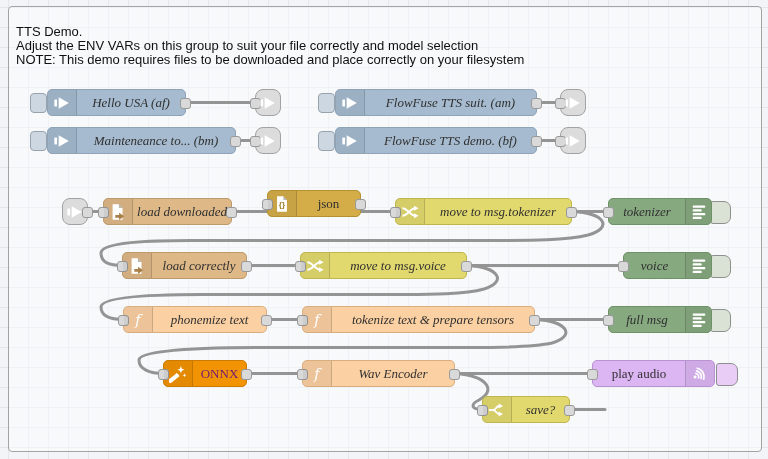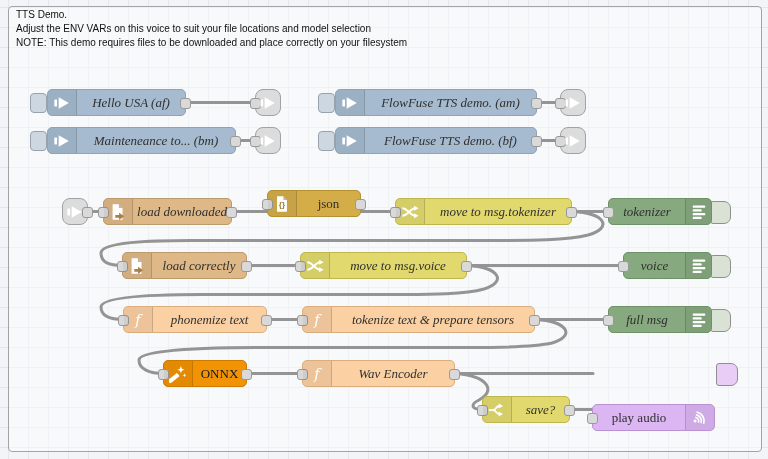--- a/index.html
+++ b/index.html
@@ -3,21 +3,21 @@
 <meta charset="utf-8">
 <style>
   html,body{margin:0;padding:0;background:#eceef2;font-family:"Liberation Sans",sans-serif;}
   #canvas{position:relative;width:768px;height:459px;overflow:hidden;
     background-color:#f3f4f7;
     background-image:linear-gradient(#e4e6ec 1px,transparent 1px),
                      linear-gradient(90deg,#e4e6ec 1px,transparent 1px);
     background-size:20px 20px;background-position:8px 7px;}
   .group{position:absolute;left:8px;top:6px;width:752px;height:444px;
     border:1px solid #a3a3a3;border-radius:4px;background:rgba(255,255,255,.45);z-index:1;}
-  .note{position:absolute;left:16px;top:8px;font-size:10px;line-height:13.8px;color:#101010;
+  .note{position:absolute;left:16px;top:25px;font-size:13px;line-height:13.8px;color:#101010;
     white-space:nowrap;z-index:2;}
   #wires{position:absolute;left:0;top:0;z-index:2;}
   #wires path{stroke:#949494;stroke-width:3;fill:none;stroke-linecap:round;}
   .node{position:absolute;height:27px;border-radius:5px;border:1px solid #999;
     display:flex;align-items:stretch;box-sizing:border-box;z-index:4;cursor:pointer;}
   .node .label{flex:1;display:flex;align-items:center;justify-content:center;
     font-size:13px;color:#303030;padding:0 5px;white-space:nowrap;overflow:hidden;font-family:Liberation Serif, serif;}
   .it{font-style:italic;}
   .icon{width:29px;min-width:29px;display:flex;align-items:center;justify-content:center;
     background:rgba(0,0,0,.055);box-sizing:border-box;}
@@ -32,22 +32,22 @@
   
   .c-inject{background:#a6bbcf;border-color:#8fa3b7;}
   .c-link{background:#dcdcdc;border-color:#a2a2a2;border-radius:8px;width:26px;
     display:flex;align-items:center;justify-content:center;color:#fff;}
   .c-file{background:#deb887;border-color:#bd9a6b;}
   .c-json{background:#d4ad49;border-color:#b3912f;}
   .c-change{background:#e2d96e;border-color:#bfb64d;}
   .c-debug{background:#87a980;border-color:#6f9167;justify-content:center;}
   .c-fn{background:#fbd0a2;border-color:#d9ad7e;}
   .c-onnx{background:#f29303;border-color:#cc7a00;}
-  .c-onnx .label{color:#0f172a;}
-  .c-audio{background:#dcb5f3;border-color:#ba92d4;margin-top:44px;}
+  .c-onnx .label{color:#701a75;}
+  .c-audio{background:#dcb5f3;border-color:#ba92d4;}
   
   .inj-btn{position:absolute;width:15px;height:18px;background:#ccd7e1;border:1.5px solid #97a2ae;
     border-radius:4px;z-index:3;cursor:pointer;}
   .dbg-btn{position:absolute;width:19px;height:21px;background:#d9e2d5;border:1.5px solid #8f8f8f;
     border-radius:3px 7px 7px 3px;z-index:3;cursor:pointer;}
   .aud-btn{position:absolute;width:20px;height:21px;background:#e9cdf6;border:1.5px solid #8f8f8f;
     border-radius:3px 7px 7px 3px;z-index:3;cursor:pointer;}
 </style>
 </head>
 <body>
@@ -112,21 +112,21 @@
       </g>
     </symbol>
   </defs>
 </svg>
 
 <div id="canvas">
   <div class="group"></div>
 
   <div class="note">
     <div>TTS Demo.</div>
-    <div>Adjust the ENV VARs on this voice to suit your file locations and model selection</div>
+    <div>Adjust the ENV VARs on this group to suit your file correctly and model selection</div>
     <div>NOTE: This demo requires files to be downloaded and place correctly on your filesystem</div>
   </div>
 
   <svg id="wires" width="768" height="459">
     <path d="M186,102.5 H256"></path>
     <path d="M236,140.5 H256"></path>
     <path d="M537,102.5 H561"></path>
     <path d="M537,140.5 H561"></path>
     <path d="M87,211.5 H104"></path>
     <path d="M232,211.5 H268"></path>
@@ -170,21 +170,21 @@
         </svg>
       </span>
     <span class="label it">Mainteneance to... (bm)</span>
   </div>
   <div class="node c-inject po" style="left:335px;top:89px;width:202px">
     <span class="icon l" style="color:#fff">
         <svg class="ic">
           <use href="#i-arrow"></use>
         </svg>
       </span>
-    <span class="label it">FlowFuse TTS demo. (am)</span>
+    <span class="label it">FlowFuse TTS suit. (am)</span>
   </div>
   <div class="node c-inject po" style="left:335px;top:127px;width:202px">
     <span class="icon l" style="color:#fff">
         <svg class="ic">
           <use href="#i-arrow"></use>
         </svg>
       </span>
     <span class="label it">FlowFuse TTS demo. (bf)</span>
   </div>
 

